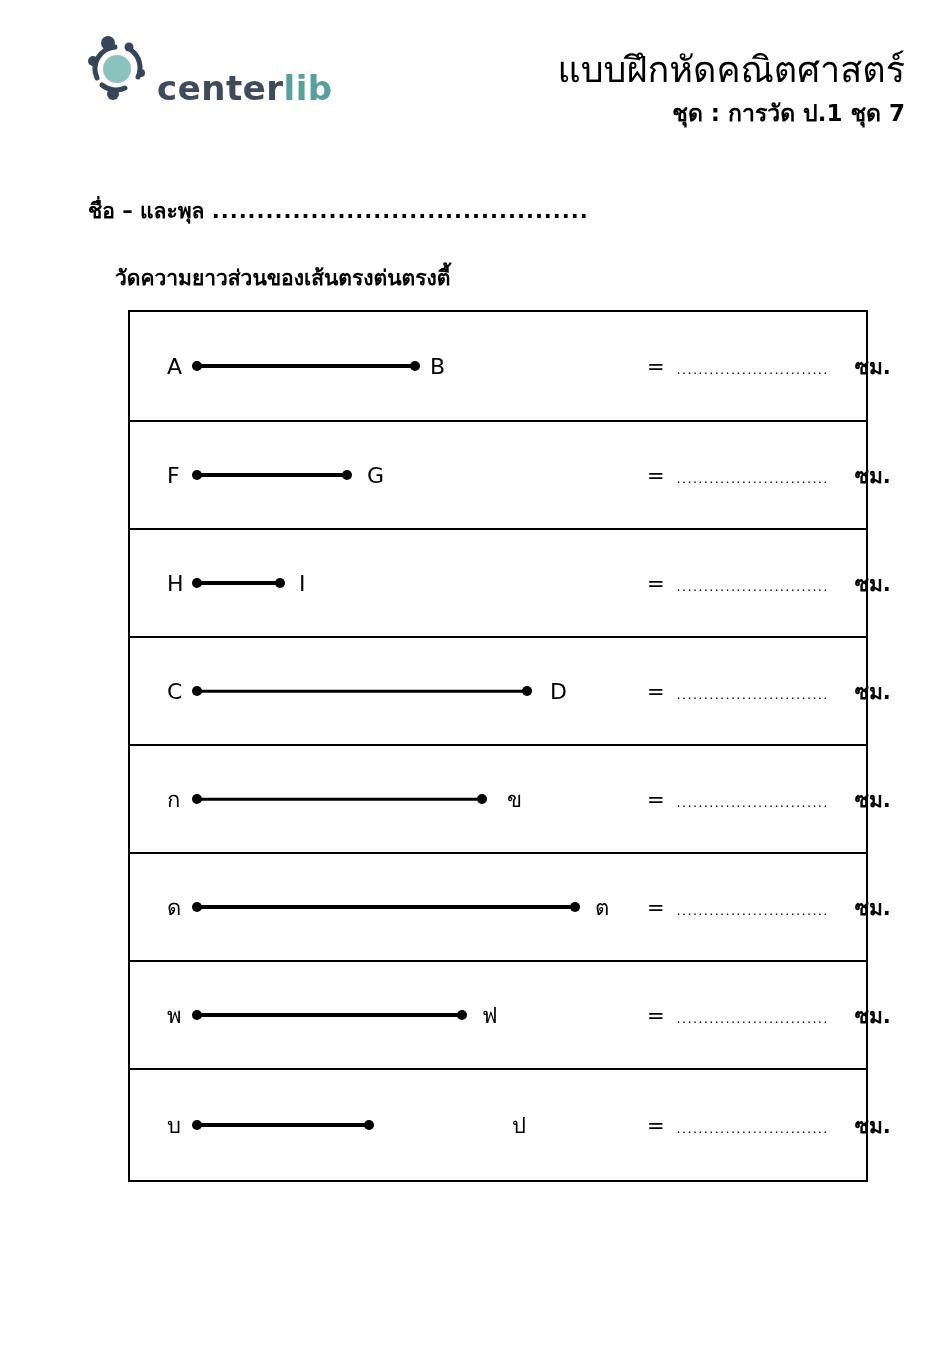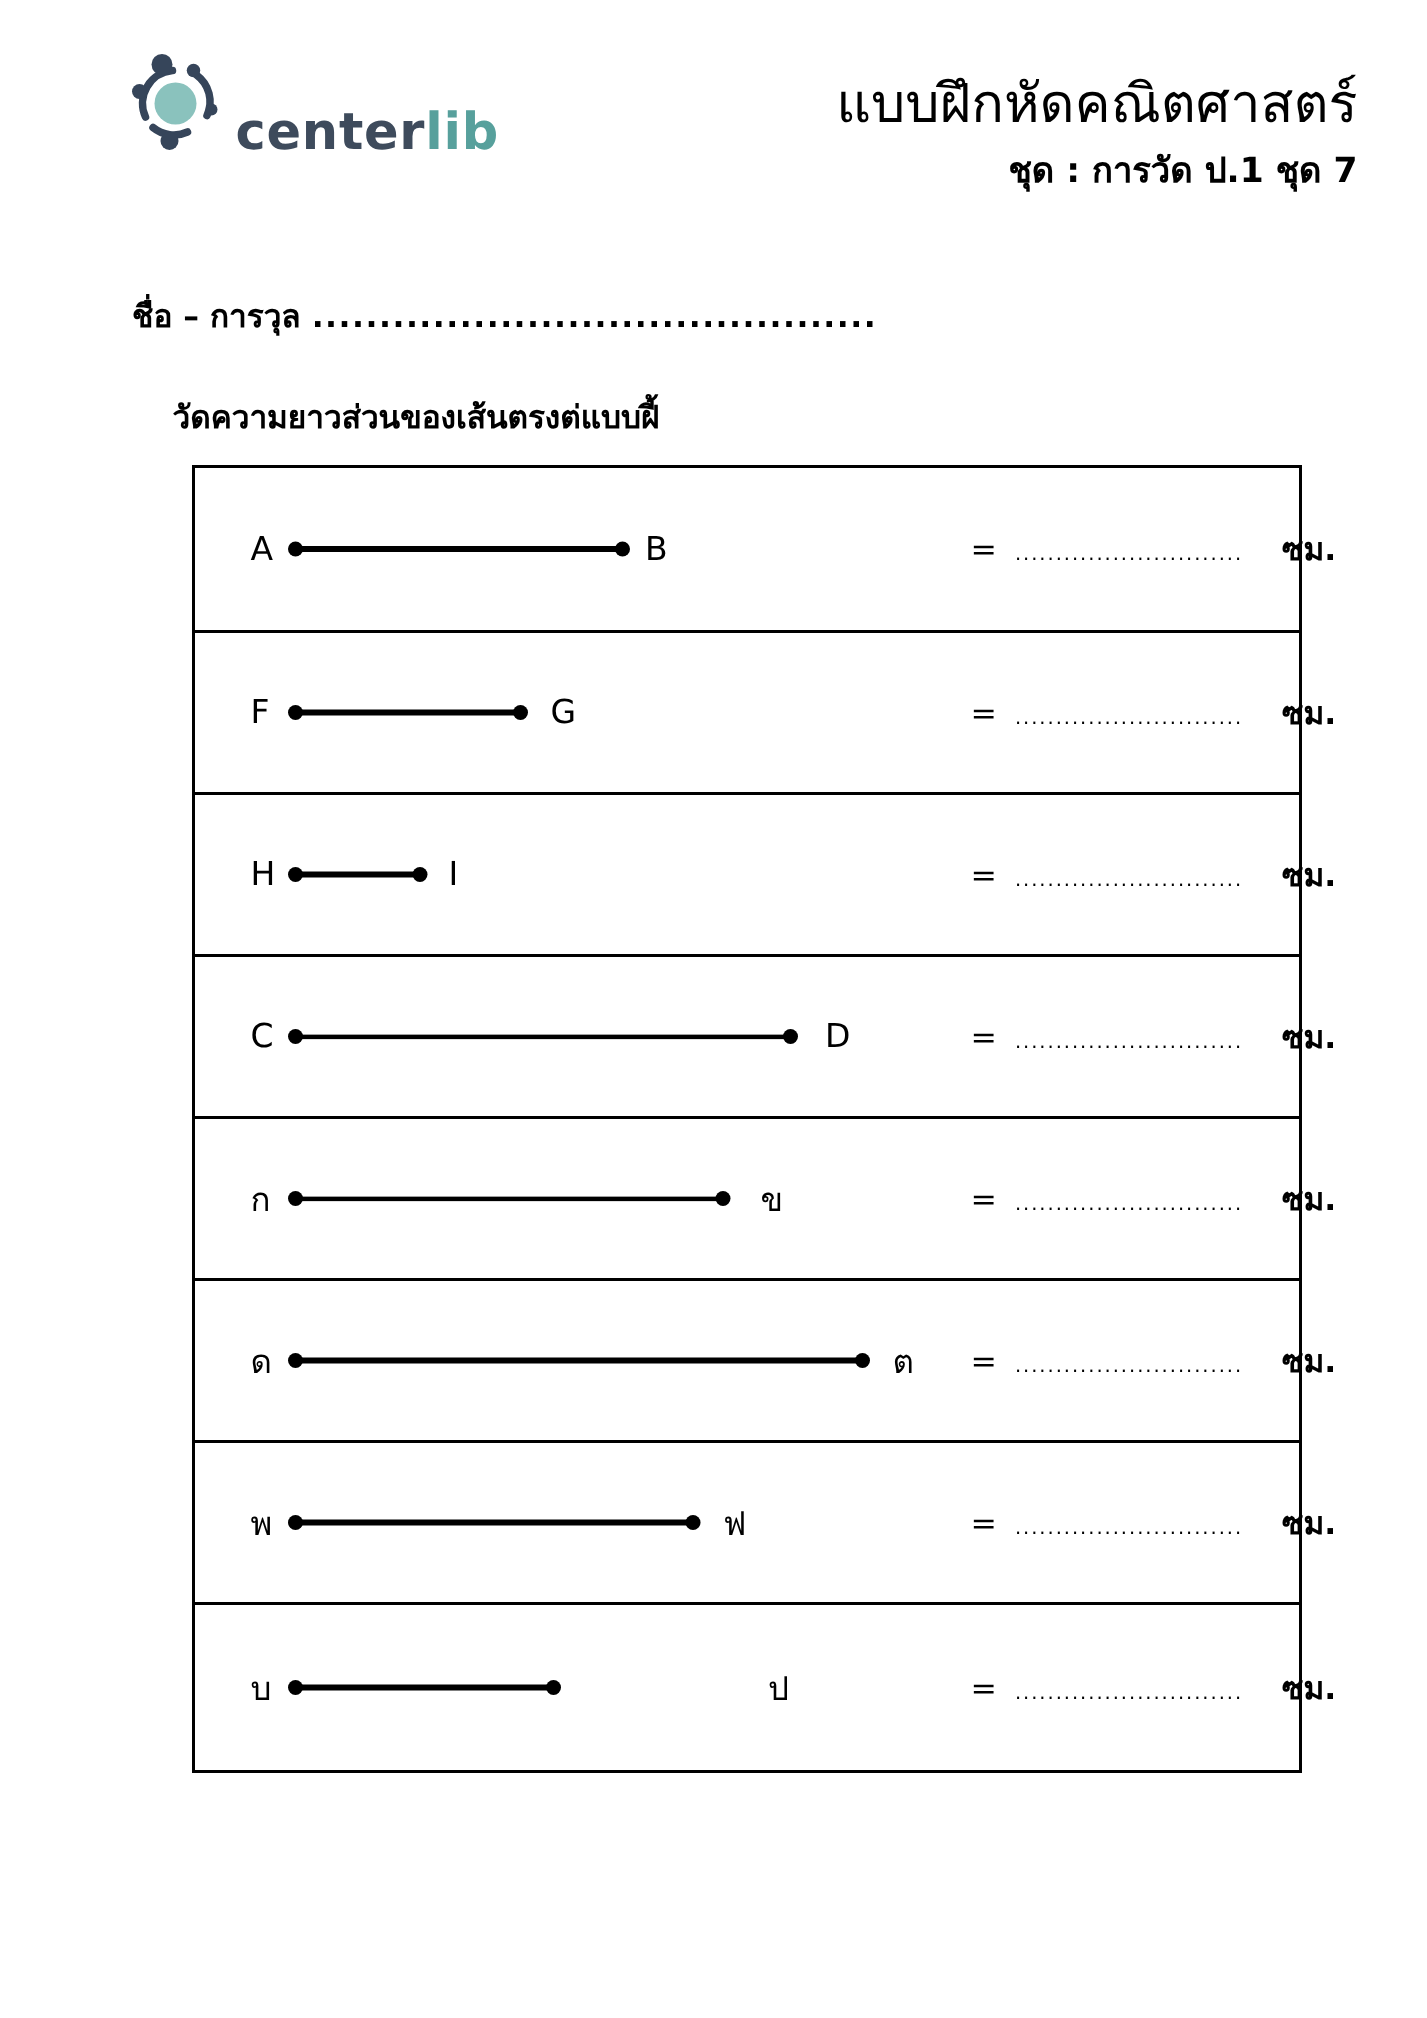--- a/index.html
+++ b/index.html
@@ -66,25 +66,25 @@
     <span class="brand"><span class="part1">center</span><span class="part2">lib</span></span>
   </div>
 </div>
 
 <div class="title-block">
   <div class="doc-title">แบบฝึกหัดคณิตศาสตร์</div>
   <div class="doc-subtitle">ชุด : การวัด ป.1 ชุด 7</div>
 </div>
 
 <div class="name-line">
-  <span>ชื่อ – การวุล</span>
+  <span>ชื่อ – และพุล</span>
   <span class="ndots">..........................................</span>
 </div>
 
-<div class="instruction">วัดความยาวส่วนของเส้นตรงต่แบบฝี้</div>
+<div class="instruction">วัดความยาวส่วนของเส้นตรงต่นตรงตี้</div>
 
 <div class="sheet">
   <div class="sheet-row">
     <span class="ll">A</span>
     <span class="seg" style="width: 228px;">
       <span class="dot dot-l"></span>
       <span class="bar" style="height: 4px;"></span>
       <span class="dot dot-r"></span>
     </span>
     <span class="rl" style="margin-left: 10px;">B</span>

